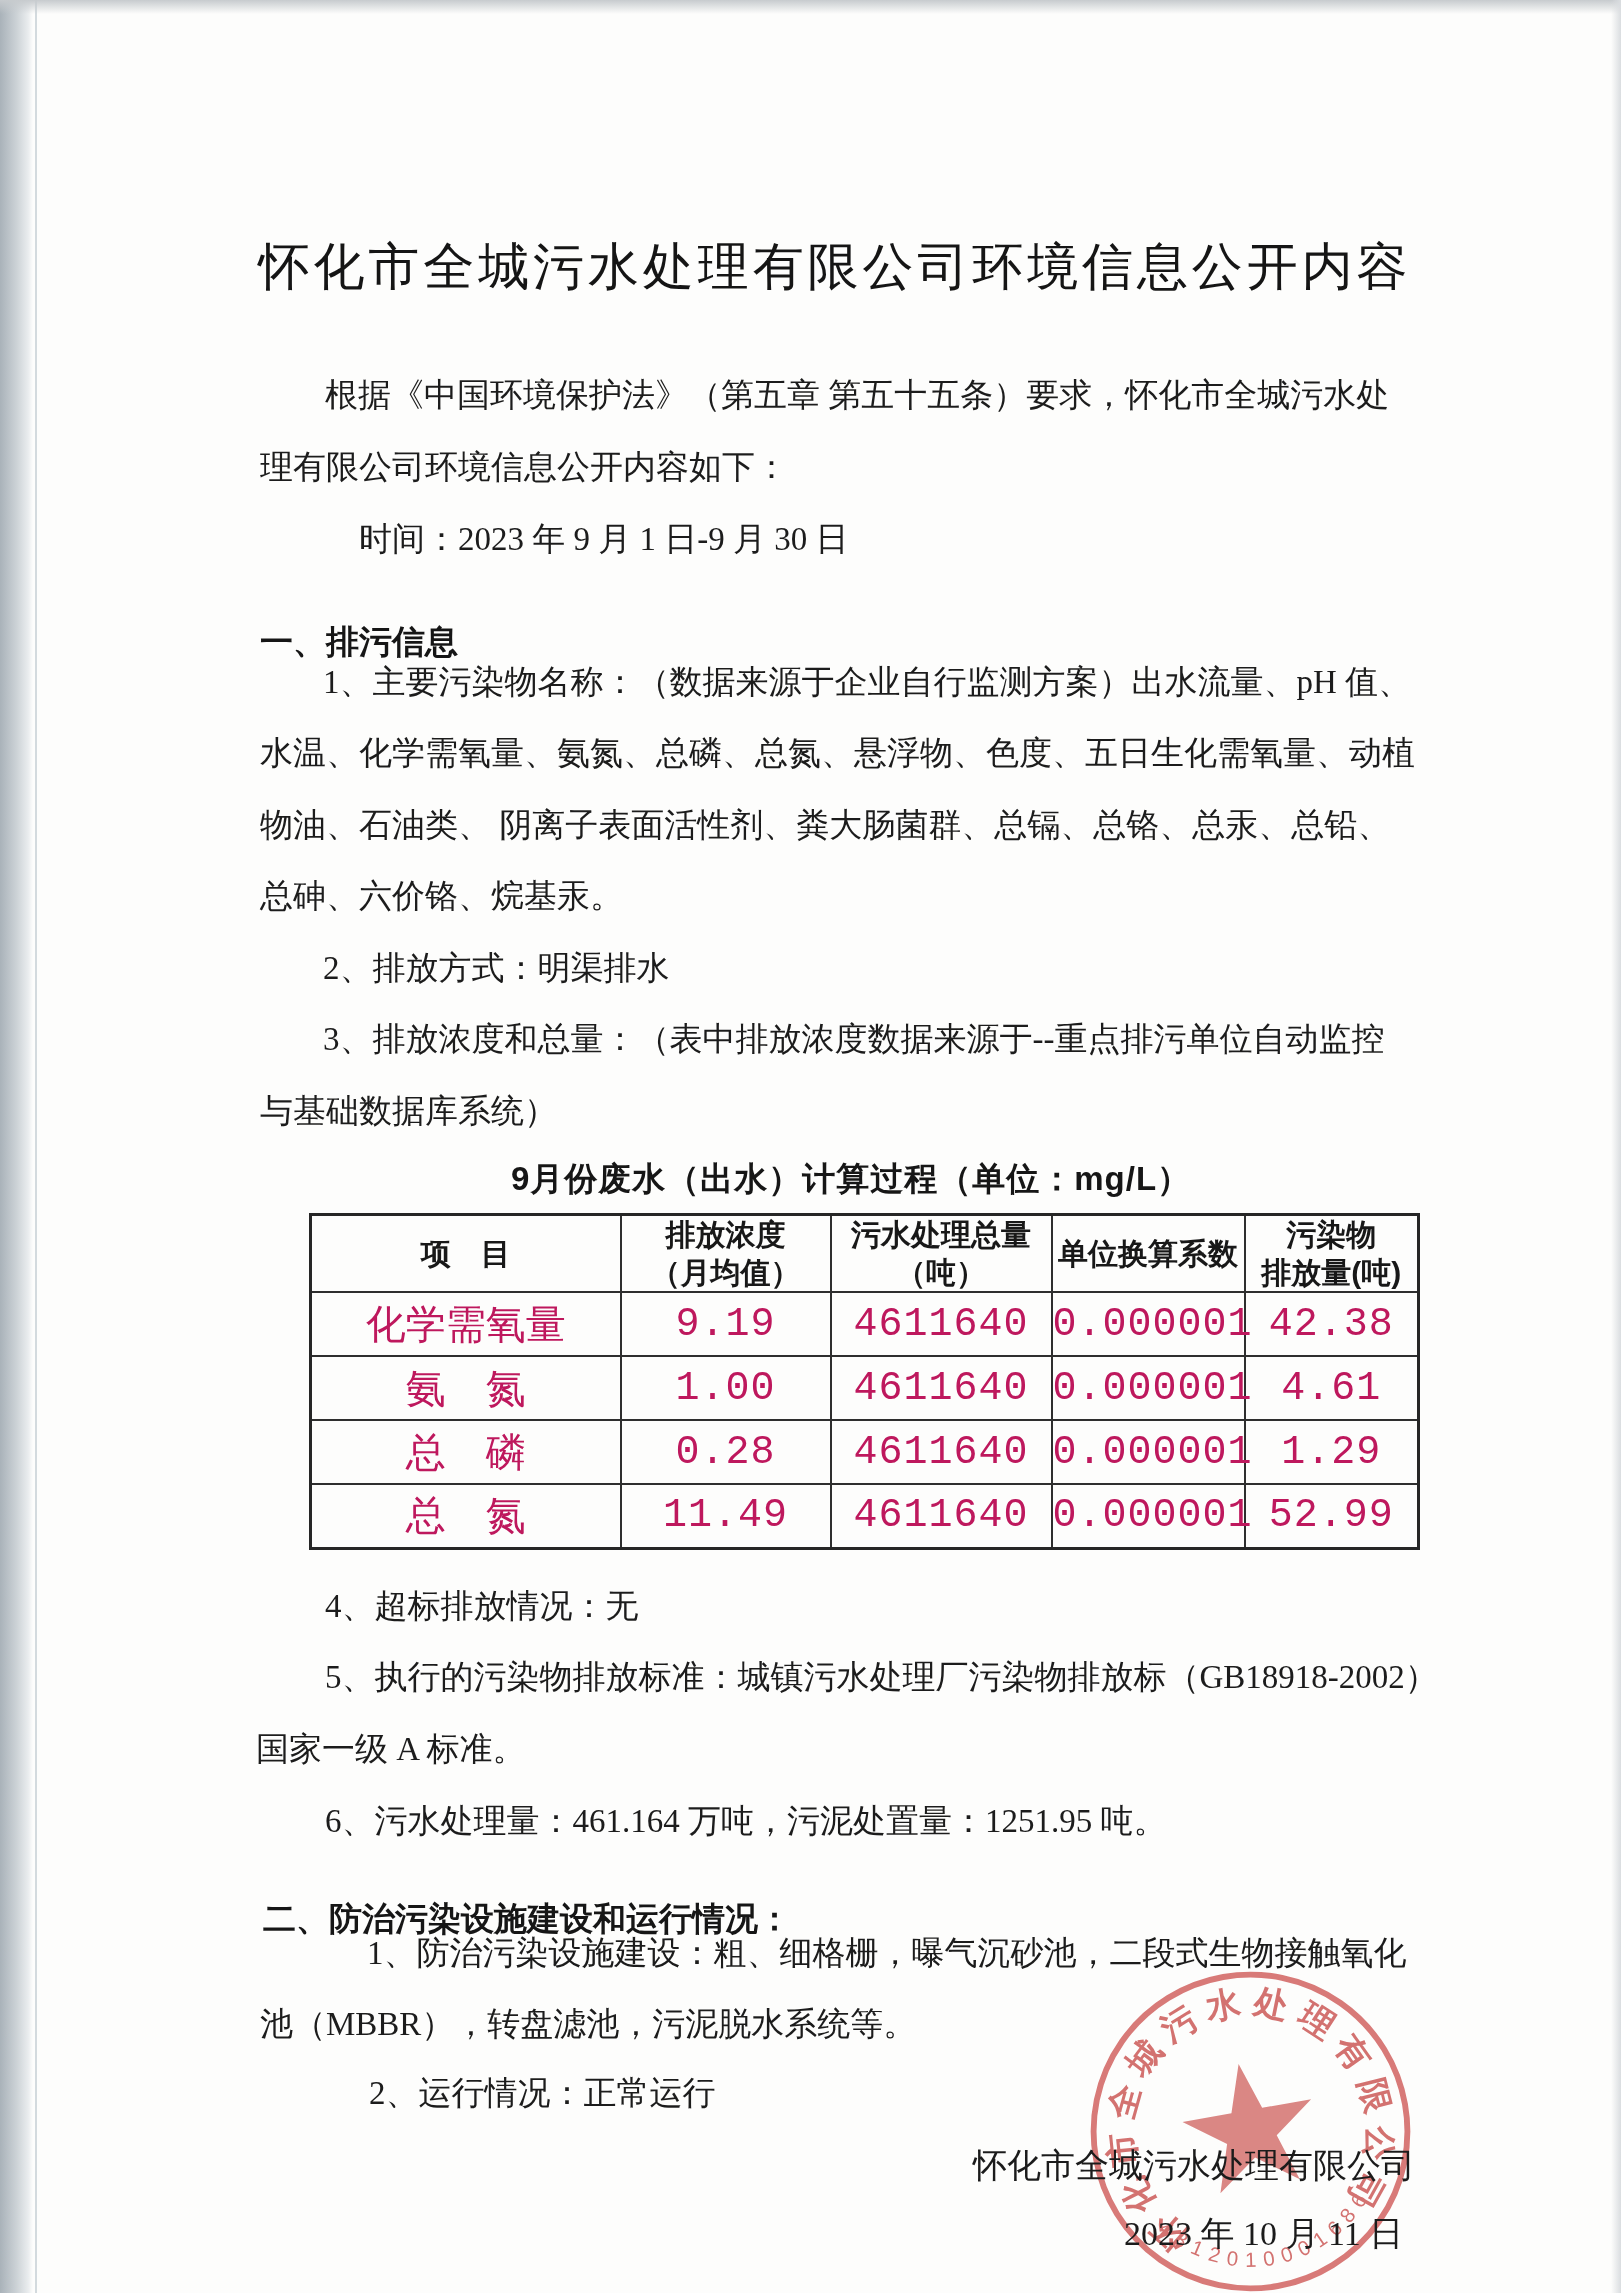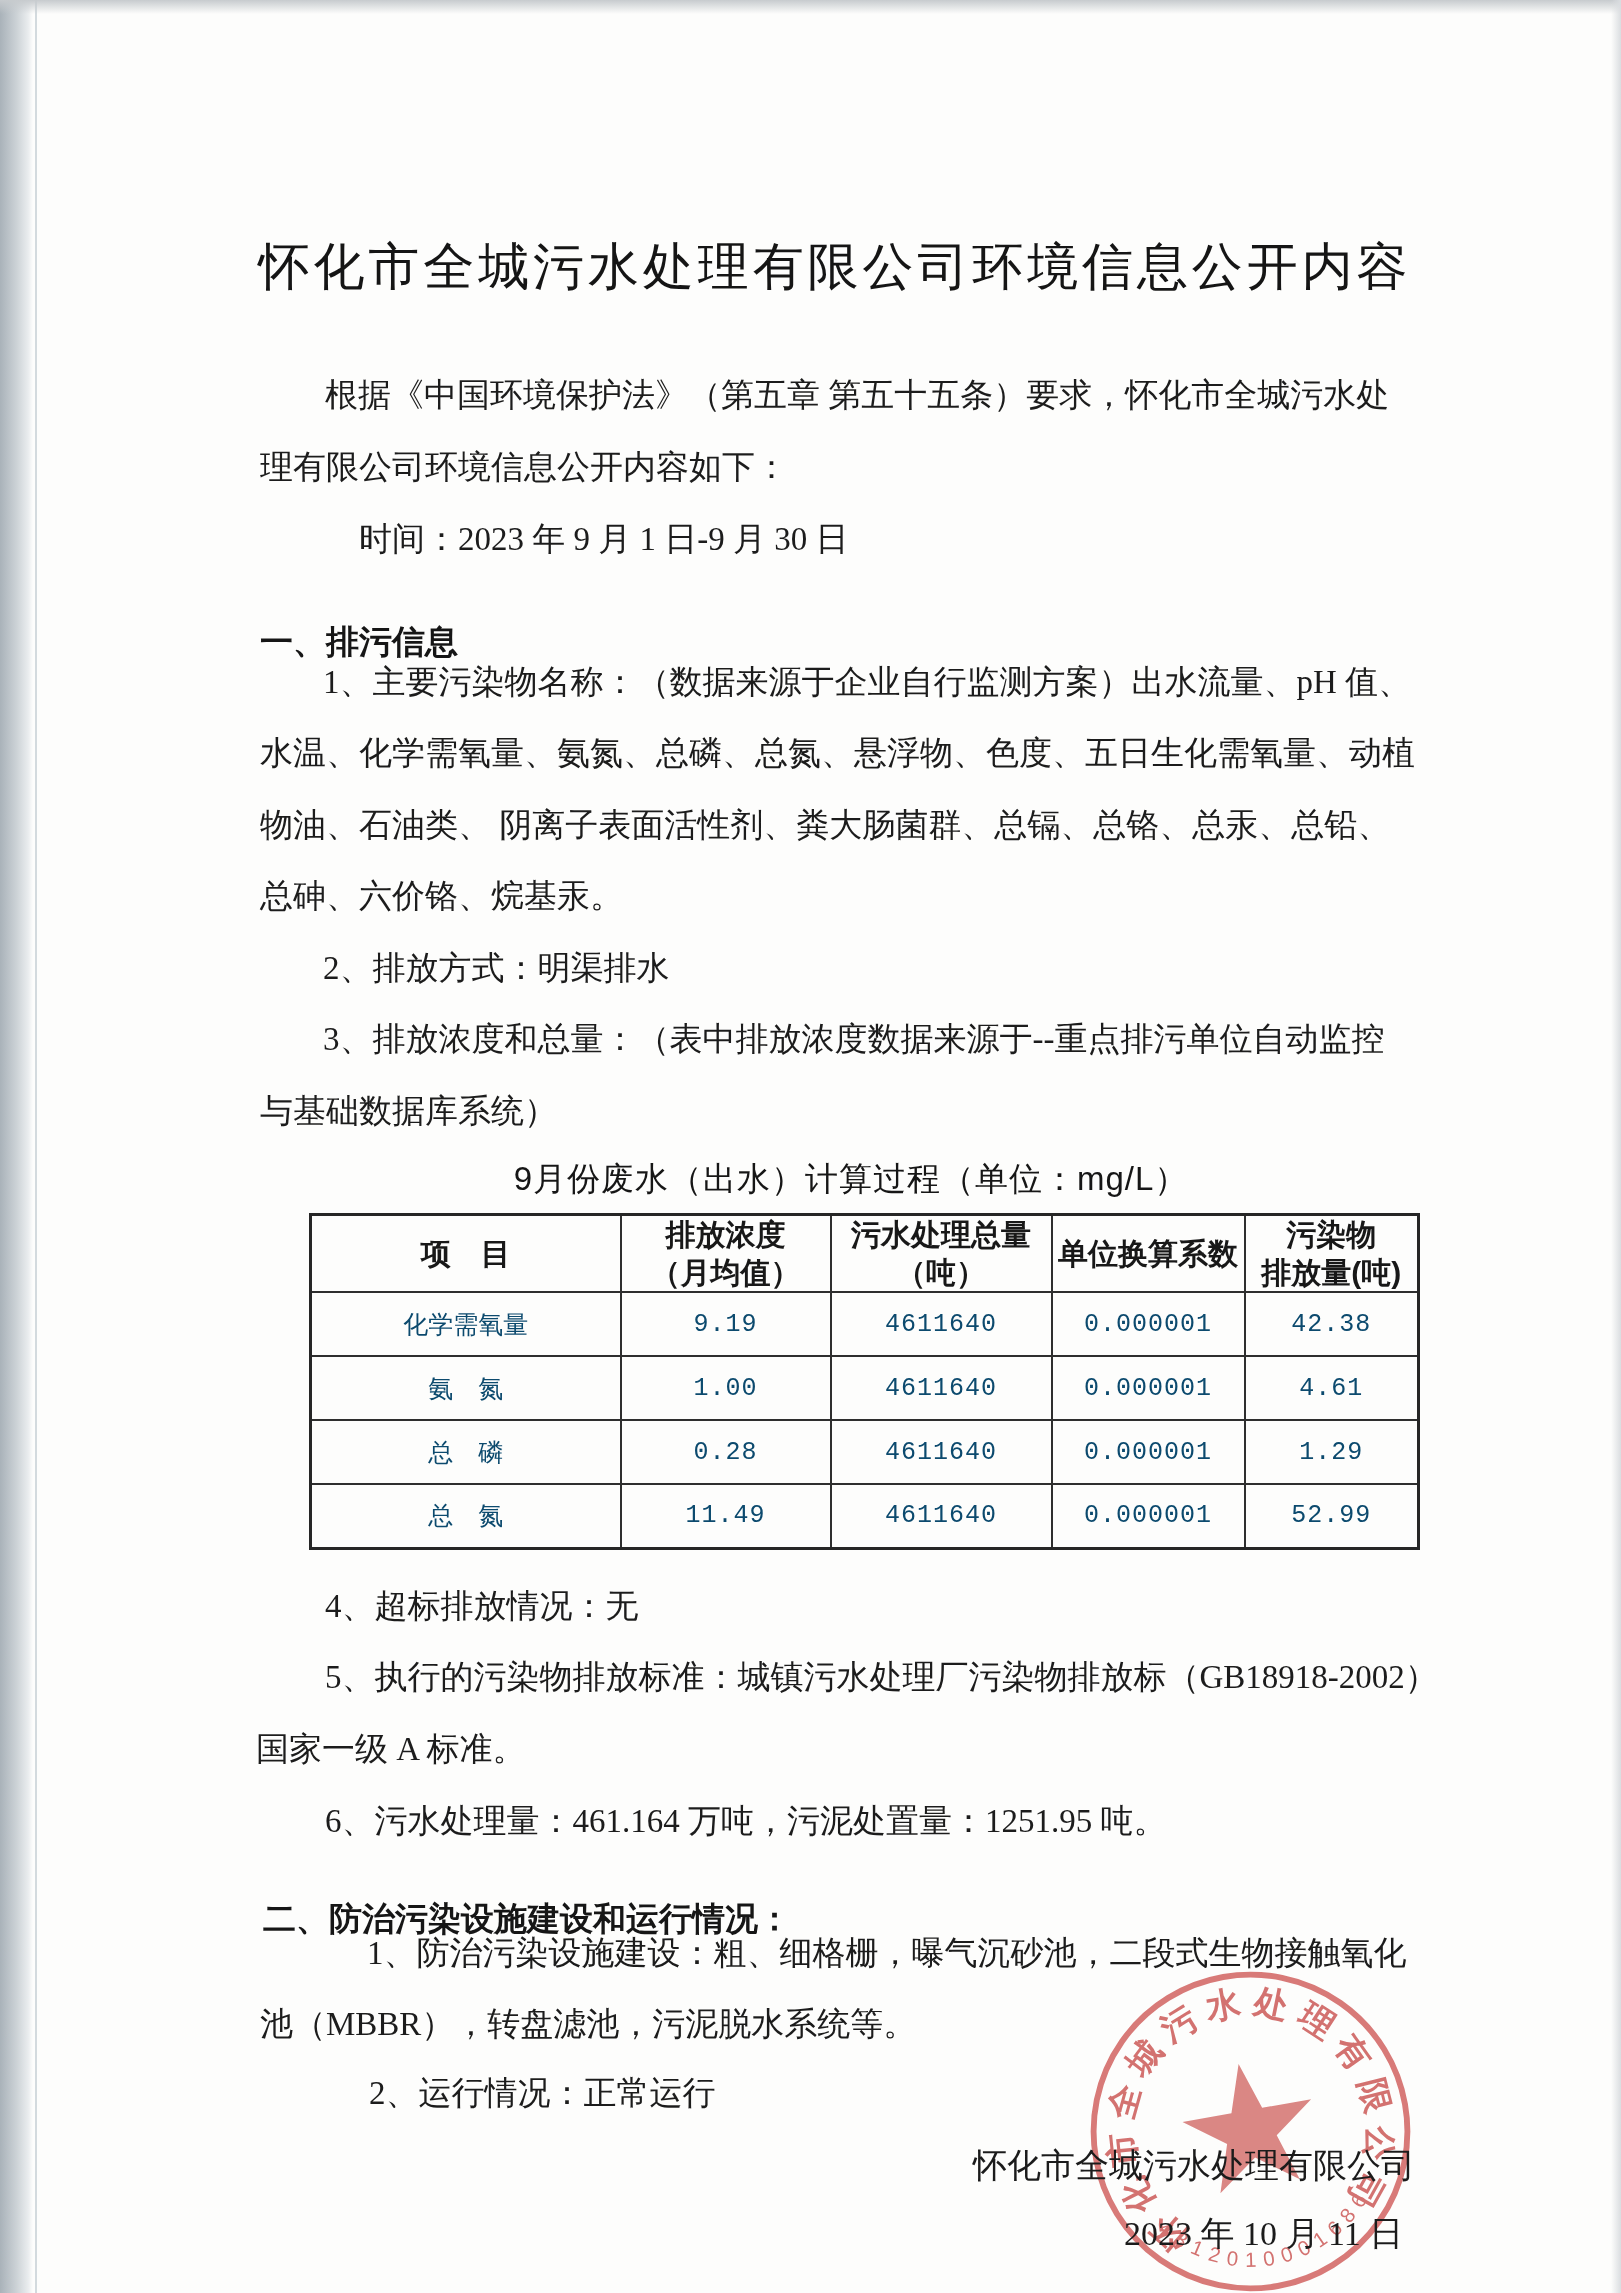--- a/index.html
+++ b/index.html
@@ -23,31 +23,31 @@
   .title{
     position:absolute;left:835px;top:233px;transform:translateX(-50%);
     white-space:nowrap;font-family:"Liberation Sans",sans-serif;font-weight:400;
     font-size:51px;letter-spacing:3.9px;color:#151515;
   }
   .line{position:absolute;font-size:33px;white-space:nowrap;color:#1c1c1c;}
   .hei{font-family:"Liberation Sans",sans-serif;font-weight:700;color:#161616;margin-top:32px;}
 
   .table-title{
     position:absolute;left:851px;top:1157px;transform:translateX(-50%);
-    white-space:nowrap;font-family:"Liberation Sans",sans-serif;font-weight:400;
+    white-space:nowrap;font-family:"Liberation Sans",sans-serif;font-weight:700;
     font-size:33px;color:#161616;letter-spacing:1px;
   }
   table.data-table{
     position:absolute;left:309px;top:1213px;width:1108px;
     border-collapse:collapse;table-layout:fixed;
     border:3.9px solid #262626;background:transparent;
   }
   table.data-table td{
     border:2.9px solid #2e2e2e;text-align:center;vertical-align:middle;
-    font-size:25px;color:#0c4a6e;padding:0;
+    font-size:40px;color:#be185d;padding:0;
   }
   tr.hdr{height:72px;}
   tr.datarow{height:64px;}
   tr.hdr td{font-family:"Liberation Sans",sans-serif;font-weight:700;font-size:30px;line-height:1.25;color:#181818;}
   .num{font-family:Liberation Mono, monospace;letter-spacing:1px;}
 
   .sig{position:absolute;font-size:34px;white-space:nowrap;color:#1b1b1b;z-index:3;}
 
   .stamp{position:absolute;left:1074px;top:1955px;width:353px;height:353px;
     transform:rotate(-10deg);opacity:.8;z-index:1;}

